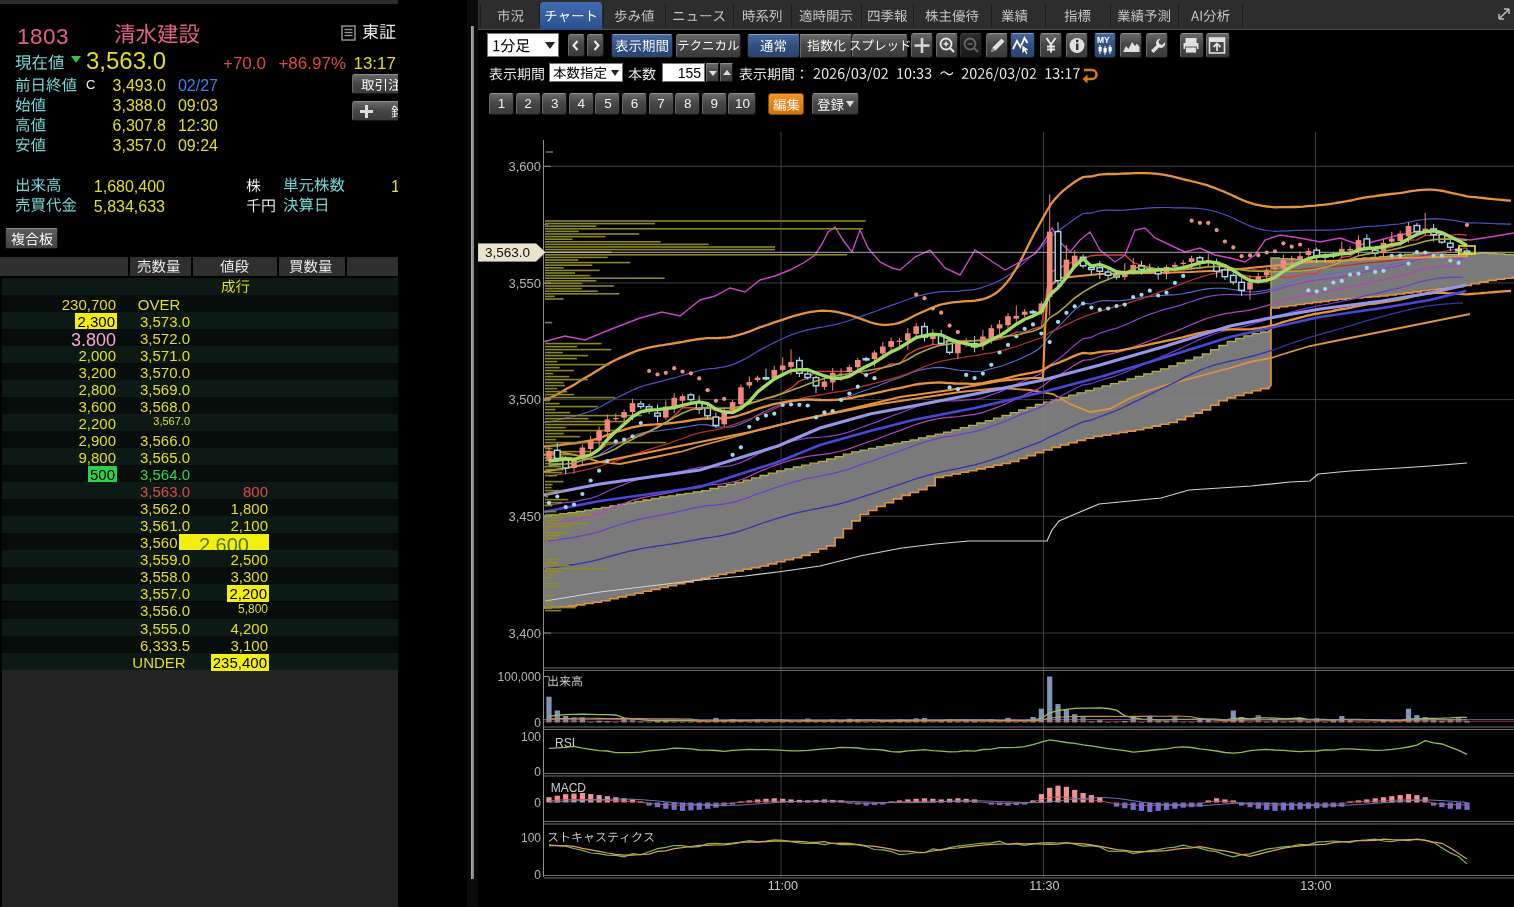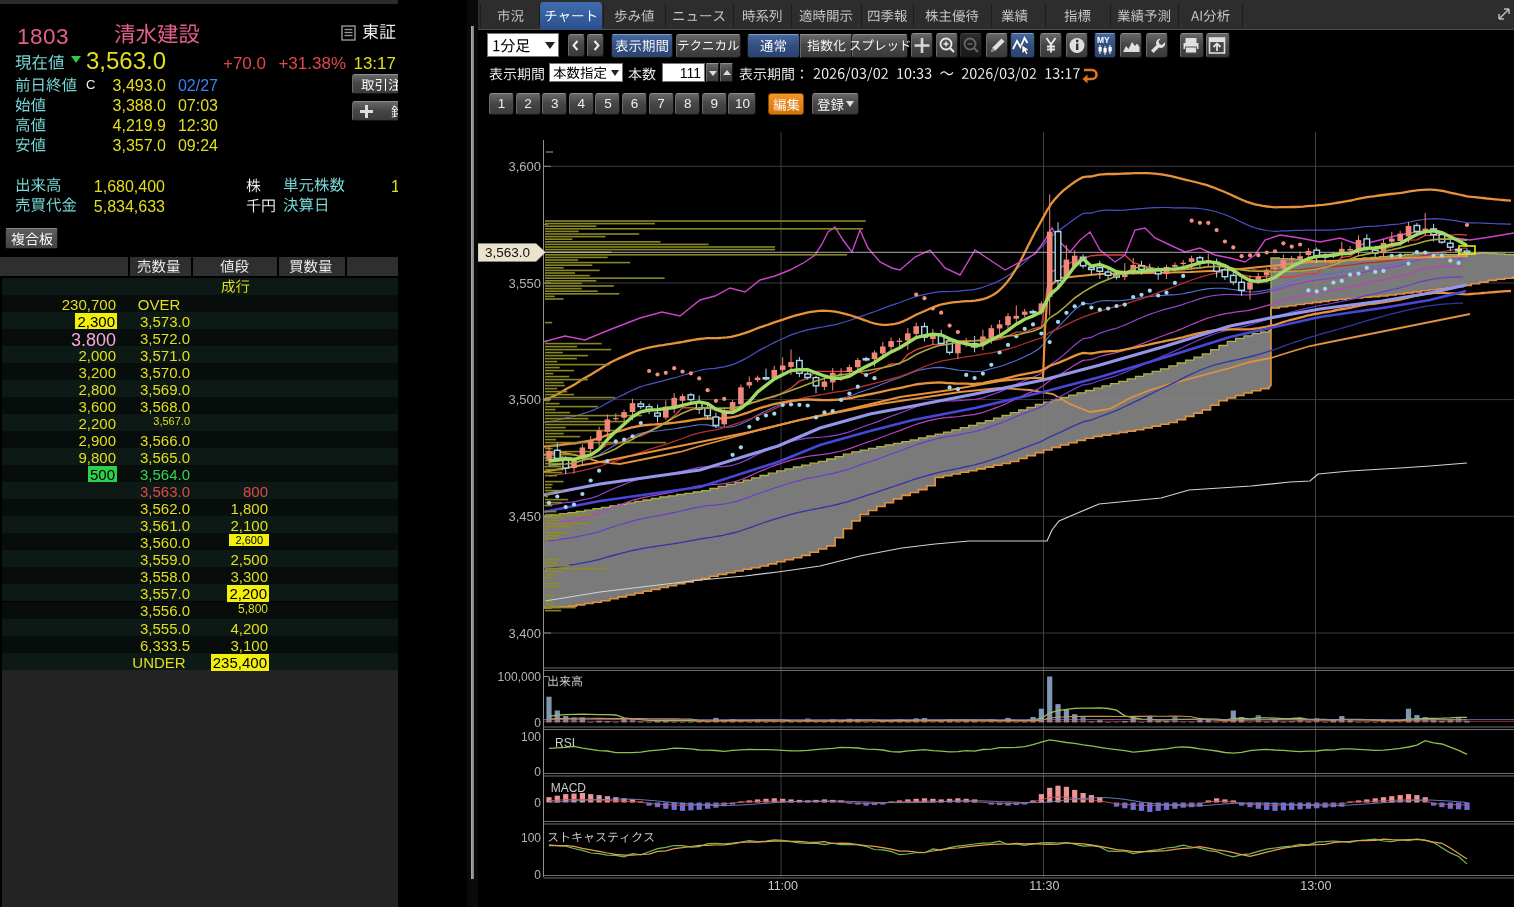--- a/index.html
+++ b/index.html
@@ -43,47 +43,47 @@
     <svg class="jt " style="left:15.0px;top:53.5px" width="49.5" height="19.0" viewBox="0 0 360.0 138.0">
       <g fill="#7adbdb" transform="translate(0 105.6)">
         <use href="#u73fe" x="0"></use>
         <use href="#u5728" x="120"></use>
         <use href="#u5024" x="240"></use>
       </g>
     </svg>
     <div class="ab" style="left:71px;top:56px;width:0;height:0;border-left:5px solid transparent;border-right:5px solid transparent;border-top:7px solid #2fc948"></div>
     <div class="ab num" style="right:232px;top:47px;font-size:24px;color:#e3df1c">3,563.0</div>
     <div class="ab num" style="right:132px;top:54px;font-size:17px;color:#e04848">+70.0</div>
-    <div class="ab num" style="right:52px;top:54px;font-size:17px;color:#e04848">+31.38%</div>
+    <div class="ab num" style="right:52px;top:54px;font-size:17px;color:#e04848">+86.97%</div>
     <div class="ab num" style="right:2px;top:54px;font-size:17px;color:#e3df1c">13:17</div>
     <svg class="jt " style="left:15.0px;top:76.9px" width="62.0" height="17.8" viewBox="0 0 480.0 138.0">
       <g fill="#7adbdb" transform="translate(0 105.6)">
         <use href="#u524d" x="0"></use>
         <use href="#u65e5" x="120"></use>
         <use href="#u7d42" x="240"></use>
         <use href="#u5024" x="360"></use>
       </g>
     </svg>
     <div class="ab num" style="right:232px;top:77px;font-size:16px;color:#e3df1c">3,493.0</div>
     <div class="ab num" style="right:180px;top:77px;font-size:16px;color:#3b82f6">02/27</div>
     <svg class="jt " style="left:15.0px;top:96.9px" width="31.0" height="17.8" viewBox="0 0 240.0 138.0">
       <g fill="#7adbdb" transform="translate(0 105.6)">
         <use href="#u59cb" x="0"></use>
         <use href="#u5024" x="120"></use>
       </g>
     </svg>
     <div class="ab num" style="right:232px;top:97px;font-size:16px;color:#e3df1c">3,388.0</div>
-    <div class="ab num" style="right:180px;top:97px;font-size:16px;color:#e3df1c">07:03</div>
+    <div class="ab num" style="right:180px;top:97px;font-size:16px;color:#e3df1c">09:03</div>
     <svg class="jt " style="left:15.0px;top:116.9px" width="31.0" height="17.8" viewBox="0 0 240.0 138.0">
       <g fill="#7adbdb" transform="translate(0 105.6)">
         <use href="#u9ad8" x="0"></use>
         <use href="#u5024" x="120"></use>
       </g>
     </svg>
-    <div class="ab num" style="right:232px;top:117px;font-size:16px;color:#e3df1c">4,219.9</div>
+    <div class="ab num" style="right:232px;top:117px;font-size:16px;color:#e3df1c">6,307.8</div>
     <div class="ab num" style="right:180px;top:117px;font-size:16px;color:#e3df1c">12:30</div>
     <svg class="jt " style="left:15.0px;top:136.9px" width="31.0" height="17.8" viewBox="0 0 240.0 138.0">
       <g fill="#7adbdb" transform="translate(0 105.6)">
         <use href="#u5b89" x="0"></use>
         <use href="#u5024" x="120"></use>
       </g>
     </svg>
     <div class="ab num" style="right:232px;top:137px;font-size:16px;color:#e3df1c">3,357.0</div>
     <div class="ab num" style="right:180px;top:137px;font-size:16px;color:#e3df1c">09:24</div>
     <div class="ab num" style="left:86px;top:77px;font-size:13px;color:#eee">C</div>
@@ -242,21 +242,21 @@
     <div class="ab num" style="right:208px;top:483.1px;font-size:15px;color:#e04848">3,563.0</div>
     <div class="ab num" style="right:130px;top:483.1px;font-size:15px;color:#e04848">800</div>
     <div class="ab" style="left:2px;top:499.1px;width:465px;height:17.1px;background:#060d0b"></div>
     <div class="ab num" style="right:208px;top:500.15px;font-size:15px;color:#e3df1c">3,562.0</div>
     <div class="ab num" style="right:130px;top:500.15px;font-size:15px;color:#e3df1c">1,800</div>
     <div class="ab" style="left:2px;top:516.2px;width:465px;height:17.1px;background:#0d1915"></div>
     <div class="ab num" style="right:208px;top:517.2px;font-size:15px;color:#e3df1c">3,561.0</div>
     <div class="ab num" style="right:130px;top:517.2px;font-size:15px;color:#e3df1c">2,100</div>
     <div class="ab" style="left:2px;top:533.2px;width:465px;height:17.1px;background:#060d0b"></div>
     <div class="ab num" style="right:208px;top:534.25px;font-size:15px;color:#e3df1c">3,560.0</div>
-    <div class="ab num" style="right:129px;top:534.25px;font-size:11px;color:#000000;background:#f2ef0c;padding:0 6px">2,600</div>
+    <div class="ab num" style="right:129px;top:534.25px;font-size:20px;color:#4d7c0f;background:#f2ef0c;padding:0 20px">2,600</div>
     <div class="ab" style="left:2px;top:550.3px;width:465px;height:17.1px;background:#0d1915"></div>
     <div class="ab num" style="right:208px;top:551.3px;font-size:15px;color:#e3df1c">3,559.0</div>
     <div class="ab num" style="right:130px;top:551.3px;font-size:15px;color:#e3df1c">2,500</div>
     <div class="ab" style="left:2px;top:567.4px;width:465px;height:17.1px;background:#060d0b"></div>
     <div class="ab num" style="right:208px;top:568.35px;font-size:15px;color:#e3df1c">3,558.0</div>
     <div class="ab num" style="right:130px;top:568.35px;font-size:15px;color:#e3df1c">3,300</div>
     <div class="ab" style="left:2px;top:584.4px;width:465px;height:17.1px;background:#0d1915"></div>
     <div class="ab num" style="right:208px;top:585.4000000000001px;font-size:15px;color:#e3df1c">3,557.0</div>
     <div class="ab num" style="right:129px;top:585.4000000000001px;font-size:15px;color:#000;background:#f2ef0c;padding:0 2px">2,200</div>
     <div class="ab" style="left:2px;top:601.5px;width:465px;height:17.1px;background:#060d0b"></div>
@@ -521,21 +521,21 @@
     </g>
   </svg>
 <div class="ab" style="left:611px;top:70px;width:0;height:0;border-left:4.5px solid transparent;border-right:4.5px solid transparent;border-top:6px solid #222"></div>
 <svg class="jt " style="left:628.0px;top:66.7px" width="28.0" height="16.1" viewBox="0 0 240.0 138.0">
     <g fill="#e8e8e8" transform="translate(0 105.6)">
       <use href="#u672c" x="0"></use>
       <use href="#u6570" x="120"></use>
     </g>
   </svg>
 <div class="ab" style="left:662px;top:63px;width:43px;height:19px;background:#fff;border:1px solid #777"></div>
-<div class="ab num" style="left:662px;top:65px;width:39px;font-size:14px;color:#000;text-align:right">111</div>
+<div class="ab num" style="left:662px;top:65px;width:39px;font-size:14px;color:#000;text-align:right">155</div>
 <div class="btn" style="left:706px;top:63px;width:13px;height:19px;border-radius:1px"></div>
 <div class="ab" style="left:708.5px;top:70.5px;width:0;height:0;border-left:4px solid transparent;border-right:4px solid transparent;border-top:5.5px solid #ddd"></div>
 <div class="btn" style="left:720px;top:63px;width:13px;height:19px;border-radius:1px"></div>
 <div class="ab" style="left:722.5px;top:69.5px;width:0;height:0;border-left:4px solid transparent;border-right:4px solid transparent;border-bottom:5.5px solid #ddd"></div>
 <svg class="jt " style="left:739.0px;top:66.7px" width="70.0" height="16.1" viewBox="0 0 600.0 138.0">
     <g fill="#e8e8e8" transform="translate(0 105.6)">
       <use href="#u8868" x="0"></use>
       <use href="#u793a" x="120"></use>
       <use href="#u671f" x="240"></use>
       <use href="#u9593" x="360"></use>

